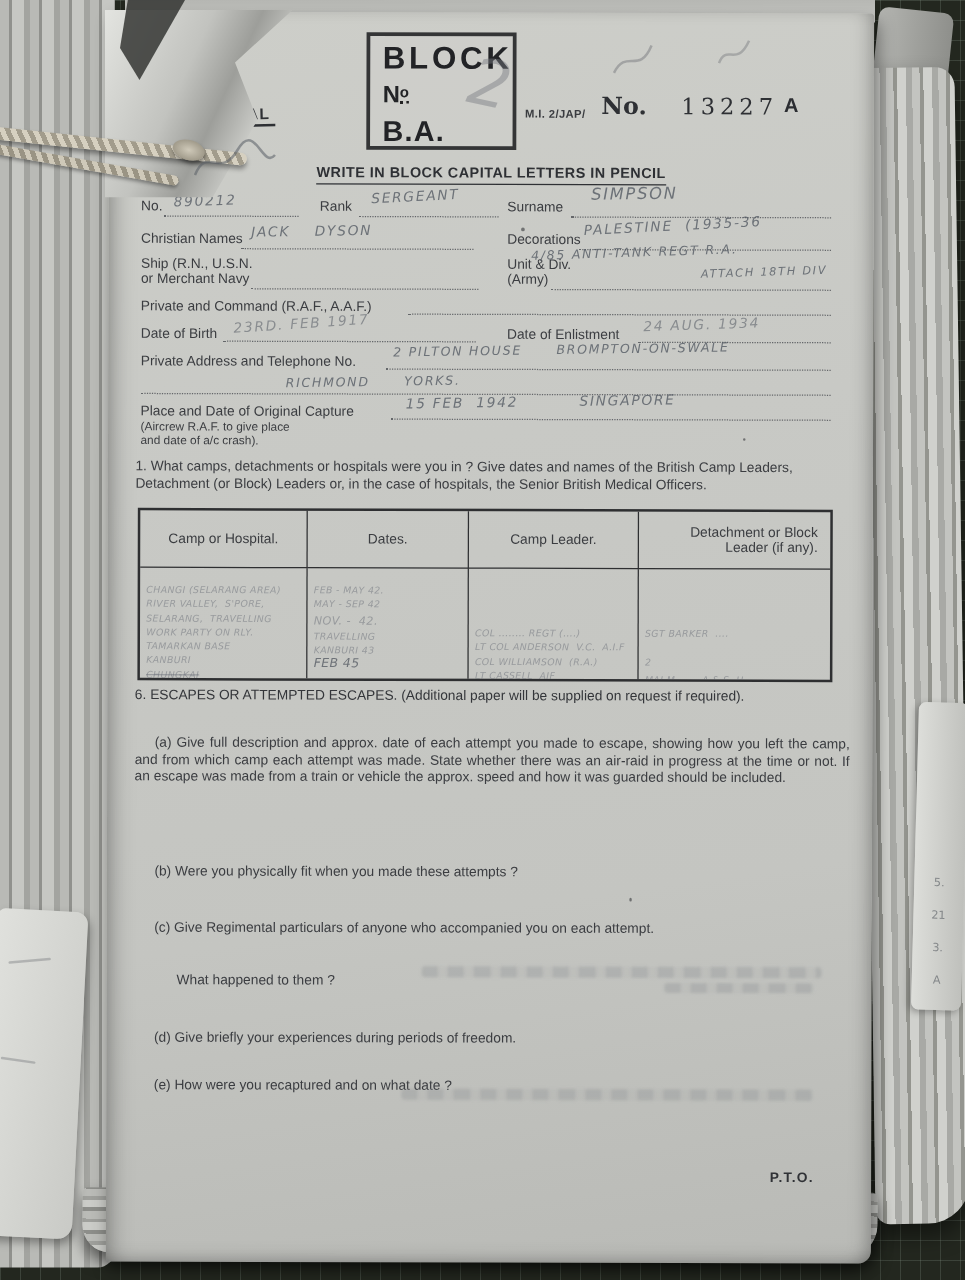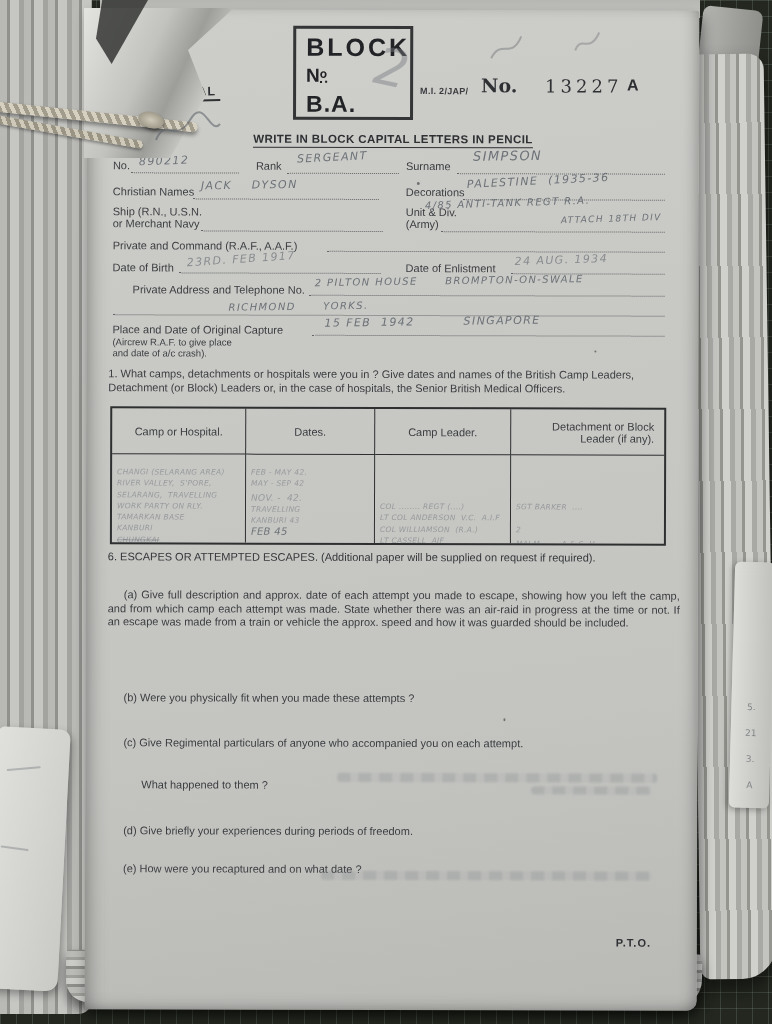--- a/index.html
+++ b/index.html
@@ -166,21 +166,21 @@
   <span class="abs lbl" style="left:26px;top:230px;">Private and Command (R.A.F., A.A.F.)</span>
   <div class="abs line" style="left:240px;top:241px;width:338px;"></div>
 
   <span class="abs lbl" style="left:26px;top:252px;">Date of Birth</span>
   <div class="abs line" style="left:92px;top:263px;width:202px;"></div>
   <span class="abs hw" style="left:100px;top:243px;transform:rotate(-4deg);color:rgba(95,100,108,.6);">23RD. FEB 1917</span>
   <span class="abs lbl" style="left:319px;top:252px;">Date of Enlistment</span>
   <div class="abs line" style="left:424px;top:263px;width:154px;"></div>
   <span class="abs hw" style="left:428px;top:243px;transform:rotate(-2deg);color:rgba(95,100,108,.6);">24 AUG. 1934</span>
 
-  <span class="abs lbl" style="left:26px;top:274px;margin-left:20px;">Private Address and Telephone No.</span>
+  <span class="abs lbl" style="left:26px;top:274px;">Private Address and Telephone No.</span>
   <div class="abs line" style="left:222px;top:285px;width:356px;"></div>
   <span class="abs hw" style="left:228px;top:265px;font-size:10px;transform:rotate(-1deg);">2 PILTON HOUSE      BROMPTON-ON-SWALE</span>
   <div class="abs line" style="left:26px;top:305px;width:552px;"></div>
   <span class="abs hw" style="left:142px;top:291px;font-size:10px;transform:rotate(-1deg);">RICHMOND      YORKS.</span>
 
   <span class="abs lbl" style="left:26px;top:314px;">Place and Date of Original Capture</span>
   <div class="abs line" style="left:226px;top:325px;width:352px;"></div>
   <span class="abs hw" style="left:238px;top:305px;transform:rotate(-1deg);">15 FEB  1942          SINGAPORE</span>
   <span class="abs lbl small" style="left:26px;top:327px;">(Aircrew R.A.F. to give place</span>
   <span class="abs lbl small" style="left:26px;top:338px;">and date of a/c crash).</span>

